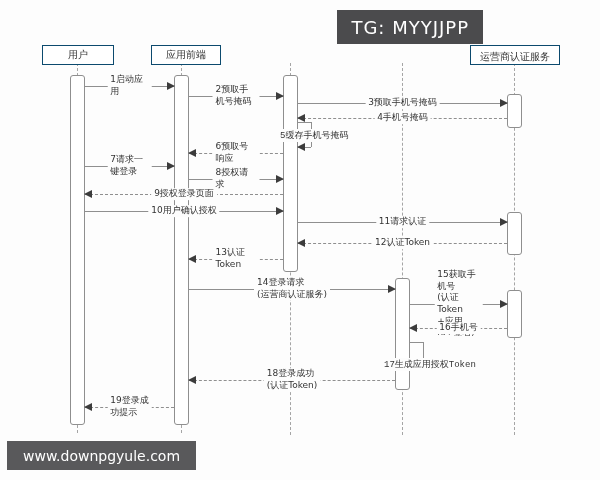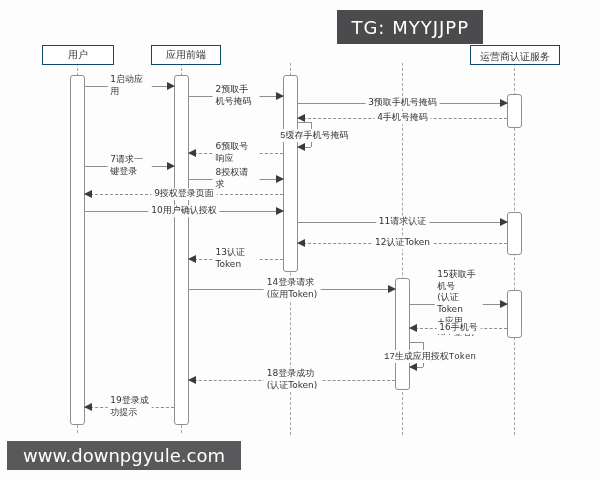--- a/index.html
+++ b/index.html
@@ -5,21 +5,21 @@
   html,body{margin:0;padding:0;}
   body{
     width:600px;height:480px;background:#fdfdfd;
     font-family:"DejaVu Sans","Liberation Sans",sans-serif;
     position:relative;overflow:hidden;color:#333;
   }
   #canvas{position:absolute;left:0;top:0;width:483px;height:480px;}
 
   .badge{position:absolute;display:flex;align-items:center;color:#fff;}
   .badge.top{right:0;top:10px;height:34px;background:#4b4b4d;font-size:18px;padding:0 14px;letter-spacing:1px;}
-  .badge.bottom{left:7px;top:441px;height:29px;background:#59595b;font-size:18px;padding:0 16px;}
+  .badge.bottom{left:7px;top:441px;height:29px;background:#59595b;font-size:14px;padding:0 16px;}
 
   .actor{
     position:absolute;top:45px;height:18px;border:1px solid #0c4a6e;background:#fff;
     display:flex;align-items:center;justify-content:center;font-size:10px;color:#333;
   }
   .lifeline{position:absolute;top:63px;width:0;border-left:1px dashed #a5a5a5;}
   .act{position:absolute;width:15px;background:#fff;border:1px solid #8f8f8f;border-radius:3px;box-sizing:border-box;}
 
   .msg{position:absolute;height:0;}
   .msg .ln{position:absolute;left:0;right:0;top:0;border-top:1px solid #8f8f8f;}
@@ -148,21 +148,21 @@
   <div class="msg dashed" style="left:189px;top:259px;width:94px;">
     <div class="ln"></div>
     <div class="ah l"></div>
     <span class="mlabel">13认证Token</span>
   </div>
 
   <div class="msg" style="left:189px;top:289px;width:206px;">
     <div class="ln"></div>
     <div class="ah r"></div>
     <span class="mlabel">14登录请求
-(应用Token)</span>
+(运营商认证服务)</span>
   </div>
 
   <div class="msg" style="left:410px;top:304px;width:97px;">
     <div class="ln"></div>
     <div class="ah r"></div>
     <span class="mlabel">15获取手机号
 (认证Token
 +应用Id+签名)</span>
   </div>
 
@@ -170,21 +170,21 @@
     <div class="ln"></div>
     <div class="ah l"></div>
     <span class="mlabel">16手机号</span>
   </div>
 
   <div class="self" style="left:410px;top:342px;">
     <div class="t"></div>
     <div class="v"></div>
     <div class="b"></div>
     <div class="ah l"></div>
-    <span class="slabel" style="left:-28px;top:8px;">17生成应用授权Token</span>
+    <span class="slabel" style="left:-28px;top:16px;">17生成应用授权Token</span>
   </div>
 
   <div class="msg dashed" style="left:189px;top:380px;width:206px;">
     <div class="ln"></div>
     <div class="ah l"></div>
     <span class="mlabel">18登录成功
 (认证Token)</span>
   </div>
 
   <div class="msg dashed" style="left:85px;top:407px;width:89px;">

